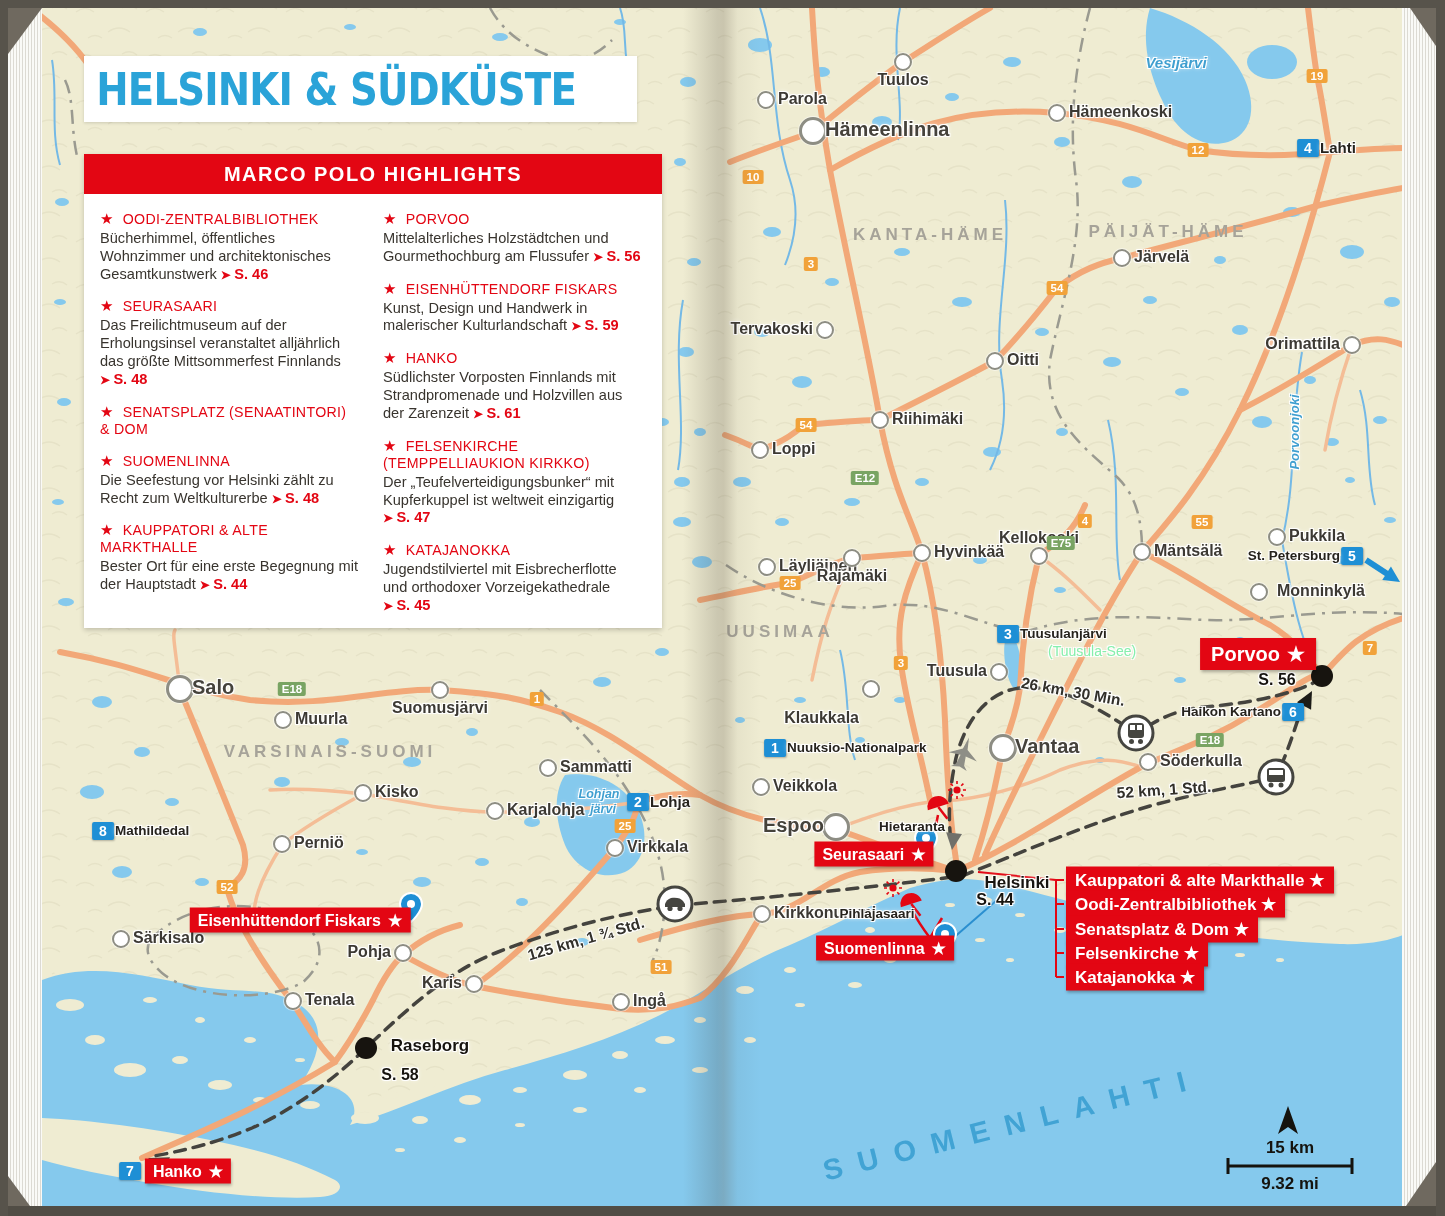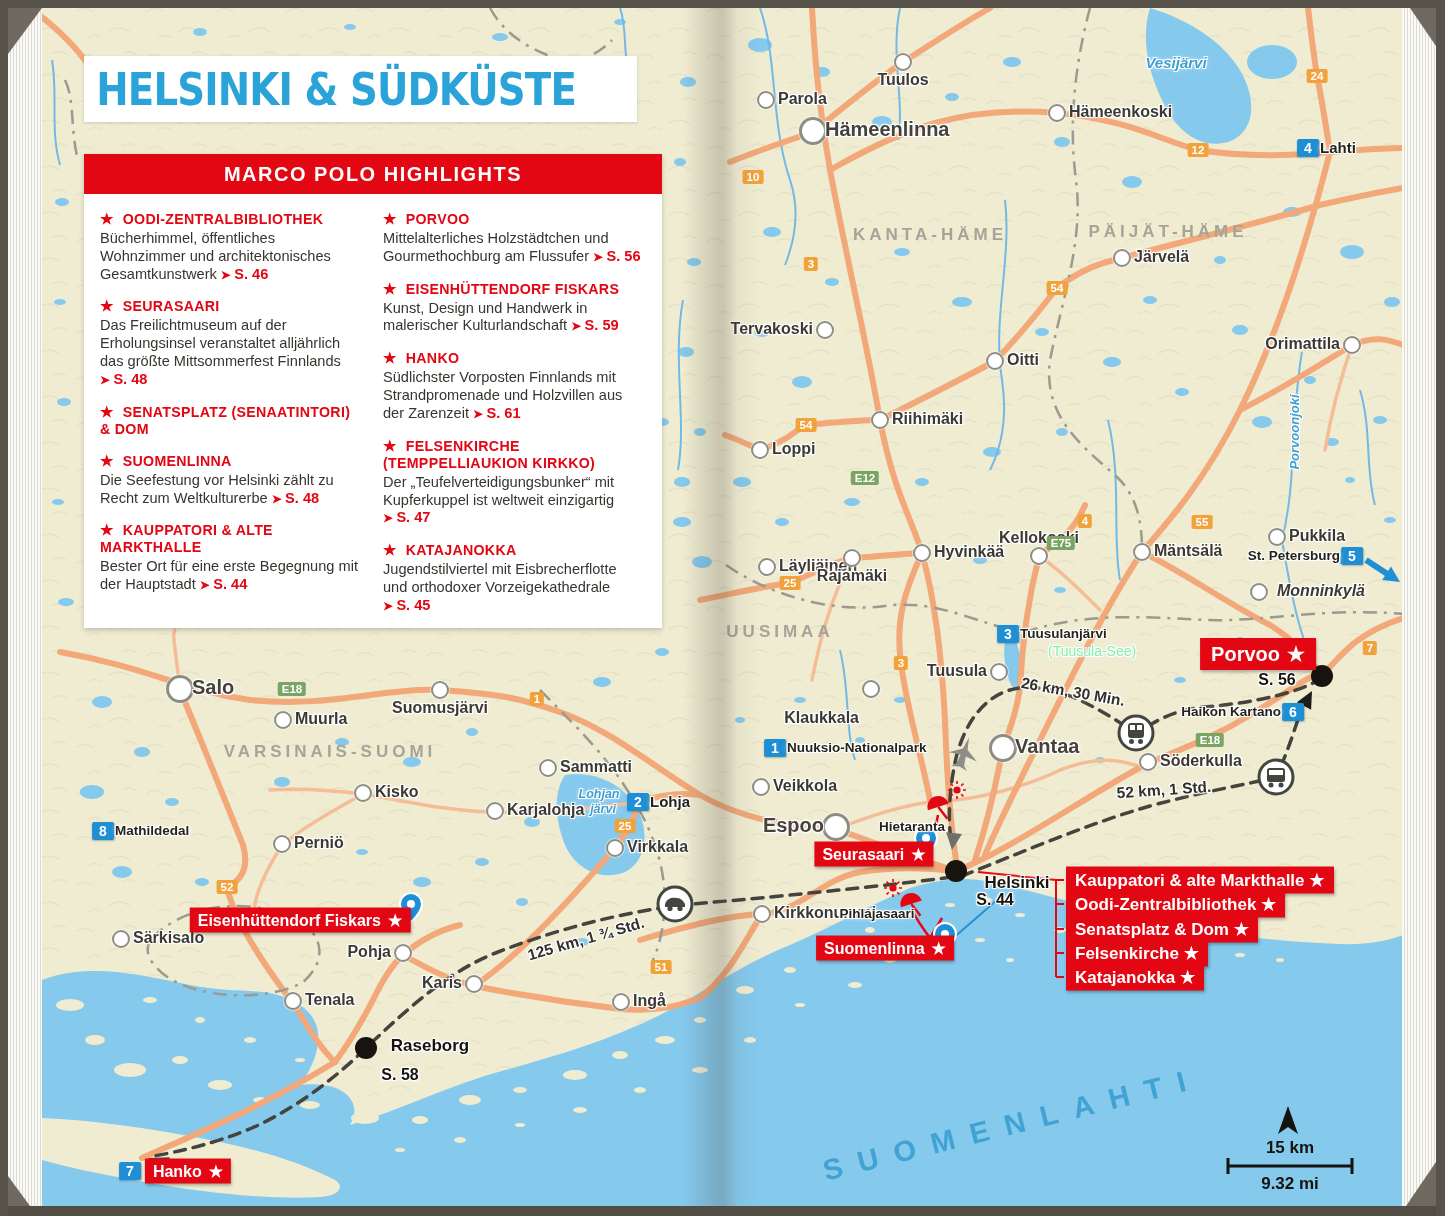--- a/index.html
+++ b/index.html
@@ -50,21 +50,21 @@
   .title-text{font-family:"DejaVu Sans","Liberation Sans",sans-serif;font-weight:800;font-size:44px;
               color:#2aa3d8;letter-spacing:-1px;transform:scaleX(.88);transform-origin:left center;
               white-space:nowrap;padding-left:14px;}
   .panel{position:absolute;left:84px;top:154px;width:578px;height:474px;background:#fff;z-index:3;
          box-shadow:0 2px 5px rgba(0,0,0,.2);}
   .panel-head{height:40px;background:#e30613;color:#fff;display:flex;align-items:center;justify-content:center;
               font-size:20px;font-weight:800;letter-spacing:1.5px;}
   .panel-body{display:flex;gap:24px;padding:16px 16px 0 16px;}
   .panel-col{width:259px;}
   .hl-item{margin-bottom:14px;}
-  .hl-title{color:#e30613;font-weight:700;font-size:14.2px;letter-spacing:.3px;line-height:1.2;}
+  .hl-title{color:#e30613;font-weight:400;font-size:14.2px;letter-spacing:.3px;line-height:1.2;}
   .hl-star{color:#e30613;font-size:15px;margin-right:9px;}
   .hl-desc{font-size:14.6px;line-height:1.22;color:#38342e;margin-top:2px;}
   .hl-ref{color:#e30613;font-weight:800;white-space:nowrap;}
   .hl-ref .arr{font-size:12px;}
   
   .gutter{position:absolute;left:683px;top:8px;width:78px;bottom:10px;z-index:4;pointer-events:none;
           background:linear-gradient(90deg,rgba(60,54,44,0) 0%,rgba(60,54,44,.20) 44%,rgba(95,86,72,.26) 52%,rgba(60,54,44,.05) 70%,rgba(60,54,44,0) 100%);}
   .frame-top{position:absolute;left:0;top:0;right:0;height:8px;background:#57534b;z-index:6;}
   .frame-bottom{position:absolute;left:0;bottom:0;right:0;height:10px;background:#514d45;z-index:6;}
   .frame-left{position:absolute;left:0;top:0;bottom:0;width:8px;background:#57534b;z-index:6;}
@@ -416,21 +416,21 @@
       <div class="city-label halo side-r" style="left: 922px; top: 553px;">Hyvinkää</div>
       <div class="city-dot" style="left: 1142px; top: 552px;"></div>
       <div class="city-label halo side-r" style="left: 1142px; top: 552px;">Mäntsälä</div>
       <div class="city-dot" style="left: 1277px; top: 537px;"></div>
       <div class="city-label halo side-r" style="left: 1277px; top: 537px;">Pukkila</div>
       <div class="city-dot" style="left: 1039px; top: 556px;"></div>
       <div class="city-label halo side-t" style="left: 1039px; top: 556px;">Kellokoski</div>
       <div class="city-dot" style="left: 852px; top: 558px;"></div>
       <div class="city-label halo side-b" style="left: 852px; top: 558px;">Rajamäki</div>
       <div class="city-dot" style="left: 1259px; top: 592px;"></div>
-      <div class="city-label halo side-r" style="left: 1265px; top: 592px; font-style: italic;">Monninkylä</div>
+      <div class="city-label halo side-r" style="left: 1265px; top: 592px;">Monninkylä</div>
       <div class="city-dot" style="left: 999px; top: 672px;"></div>
       <div class="city-label halo side-l" style="left: 999px; top: 672px;">Tuusula</div>
       <div class="city-dot" style="left: 871px; top: 689px;"></div>
       <div class="city-label halo side-l" style="left: 871px; top: 719px;">Klaukkala</div>
       <div class="city-dot" style="left: 761px; top: 787px;"></div>
       <div class="city-label halo side-r" style="left: 761px; top: 787px;">Veikkola</div>
       <div class="city-dot big" style="left: 836px; top: 827px;"></div>
       <div class="city-label halo side-l big" style="left: 836px; top: 827px;">Espoo</div>
       <div class="city-dot big" style="left: 1003px; top: 748px;"></div>
       <div class="city-label halo side-r big" style="left: 1003px; top: 748px;">Vantaa</div>
@@ -481,21 +481,21 @@
       <div class="num-label2 halo" style="left: 1048px; top: 651px; transform: translate(0px, -50%);">(Tuusula-See)</div>
       <div class="num-badge" style="left: 1308px; top: 148px;">4</div>
       <div class="num-label halo side-r" style="left: 1308px; top: 148px;">Lahti</div>
       <div class="num-badge" style="left: 1352px; top: 556px;">5</div>
       <div class="num-label halo side-l small" style="left: 1352px; top: 556px;">St. Petersburg</div>
       <div class="num-badge" style="left: 1293px; top: 712px;">6</div>
       <div class="num-label halo side-l small" style="left: 1293px; top: 712px;">Haikon Kartano</div>
       <div class="num-badge" style="left: 130px; top: 1171px;">7</div>
       <div class="num-badge" style="left: 103px; top: 831px;">8</div>
       <div class="num-label halo side-r small" style="left: 103px; top: 831px;">Mathildedal</div>
-      <div class="road-badge rb-o" style="left: 1317px; top: 76px;">24</div>
+      <div class="road-badge rb-o" style="left: 1317px; top: 76px;">19</div>
       <div class="road-badge rb-o" style="left: 1198px; top: 150px;">12</div>
       <div class="road-badge rb-o" style="left: 753px; top: 177px;">10</div>
       <div class="road-badge rb-o" style="left: 811px; top: 264px;">3</div>
       <div class="road-badge rb-o" style="left: 1057px; top: 288px;">54</div>
       <div class="road-badge rb-o" style="left: 806px; top: 425px;">54</div>
       <div class="road-badge rb-g" style="left: 865px; top: 478px;">E12</div>
       <div class="road-badge rb-o" style="left: 790px; top: 583px;">25</div>
       <div class="road-badge rb-o" style="left: 901px; top: 663px;">3</div>
       <div class="road-badge rb-g" style="left: 1061px; top: 503px; margin-top: 40px;">E75</div>
       <div class="road-badge rb-o" style="left: 1085px; top: 521px;">4</div>

